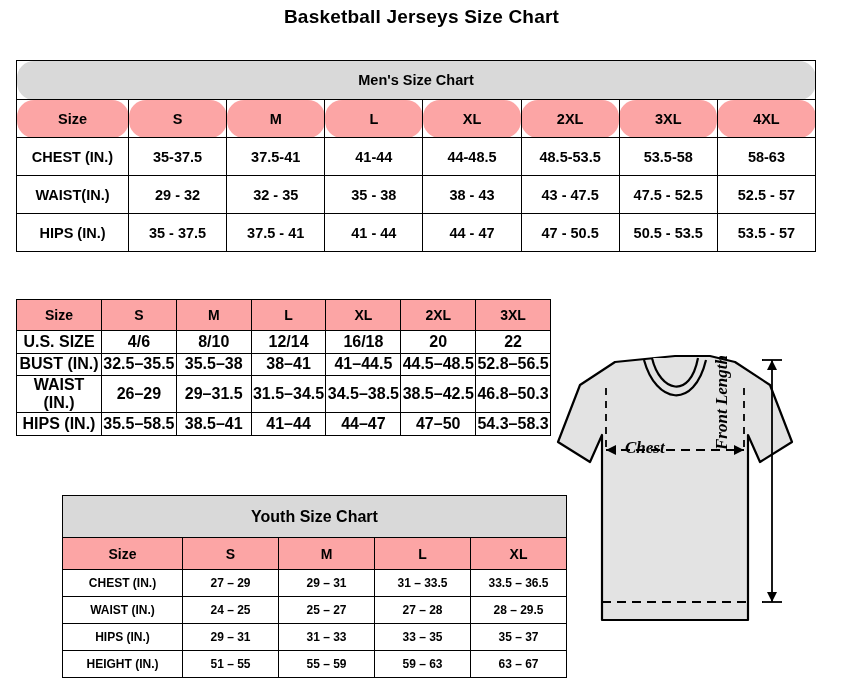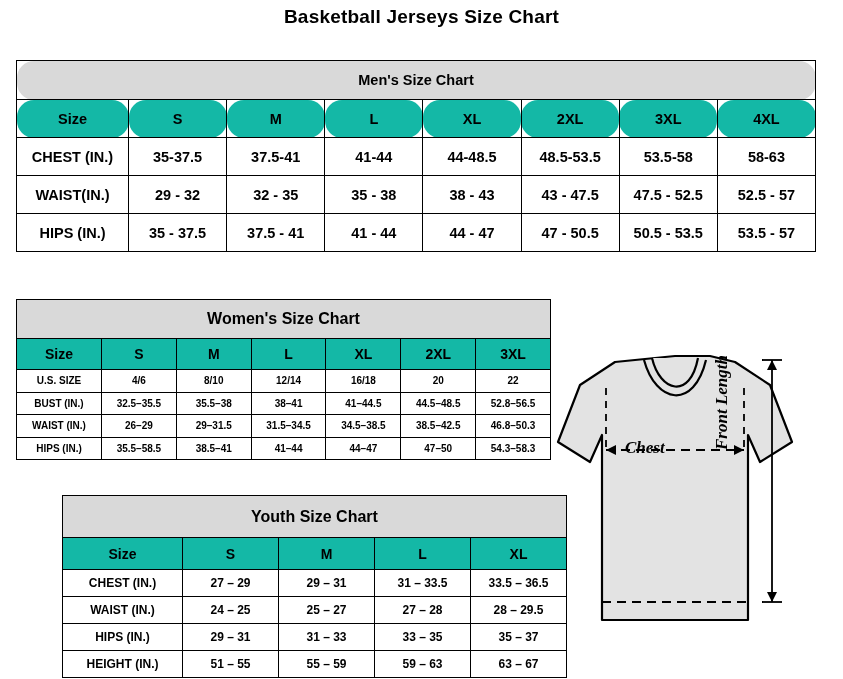--- a/index.html
+++ b/index.html
@@ -39,21 +39,21 @@
     vertical-align: middle;
     font-weight: bold;
     padding: 0;
   }
   .caption-cell {
     background: #d9d9d9;
     font-size: 16px;
     font-weight: bold;
   }
   .hdr-cell {
-    background: #14b8a6;
+    background: #fca5a5;
     font-size: 14px;
     font-weight: bold;
   }
 
   
   #mens-table {
     position: absolute;
     left: 16px;
     top: 60px;
     width: 800px;
@@ -68,21 +68,21 @@
   #womens-table {
     position: absolute;
     left: 16px;
     top: 299px;
     width: 535px;
   }
   #womens-table .caption-cell { height: 38px; font-size: 16px; }
   #womens-table .hdr-row { height: 31px; }
   #womens-table .hdr-row th { font-size: 14px; }
   #womens-table .data-row { height: 22.5px; }
-  #womens-table .data-row td { font-size: 10px; }
+  #womens-table .data-row td { font-size: 16px; }
   #womens-table .rowlabel { font-size: 11.5px; }
   #womens-table col.c0 { width: 85px; }
 
   
   #youth-table {
     position: absolute;
     left: 16px;
     top: 495px;
     width: 505px;
     margin-left: 46px;
@@ -193,23 +193,20 @@
   <colgroup>
     <col class="c0">
       <col>
       <col>
       <col>
       <col>
       <col>
       <col>
   </colgroup>
   <tbody>
-    <tr>
-      <td class="caption-cell" colspan="7">Women's Size Chart</td>
-    </tr>
     <tr class="hdr-row">
       <th class="hdr-cell rowlabel">Size</th>
       <th class="hdr-cell">S</th>
       <th class="hdr-cell">M</th>
       <th class="hdr-cell">L</th>
       <th class="hdr-cell">XL</th>
       <th class="hdr-cell">2XL</th>
       <th class="hdr-cell">3XL</th>
     </tr>
     <tr class="data-row">

